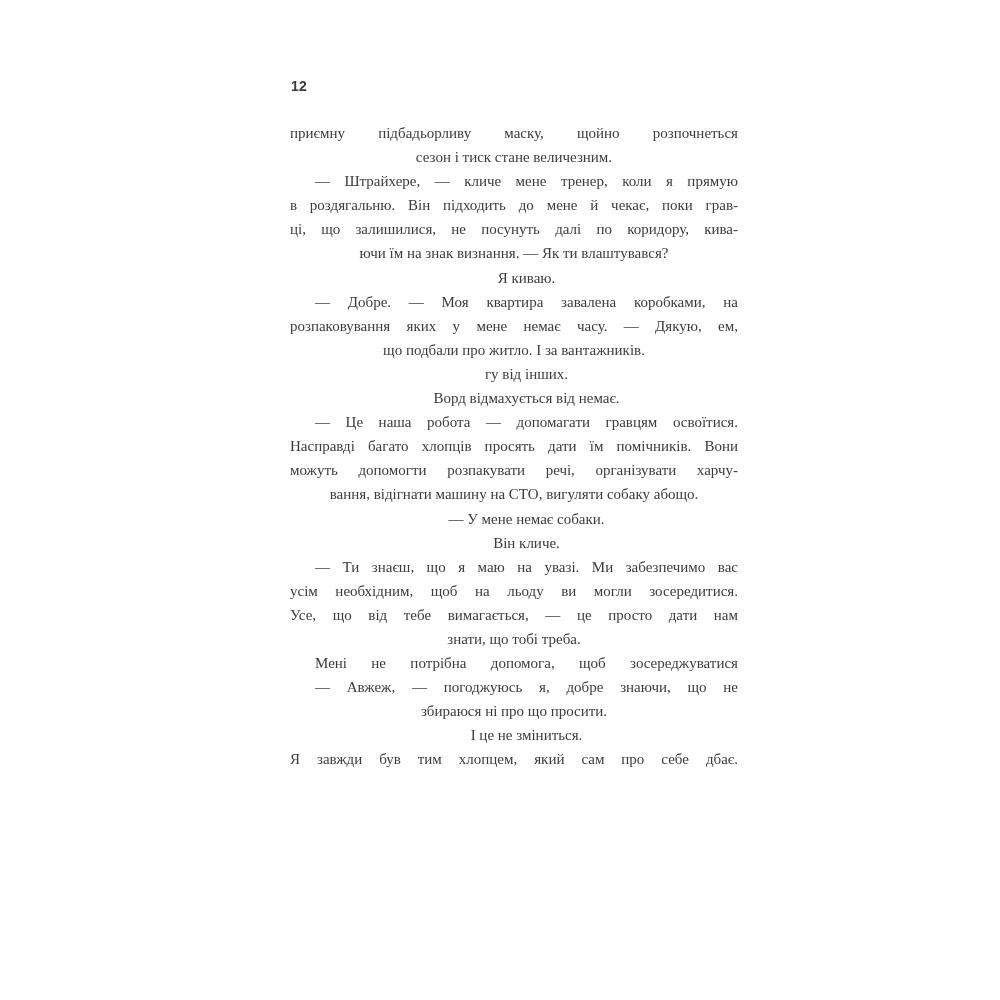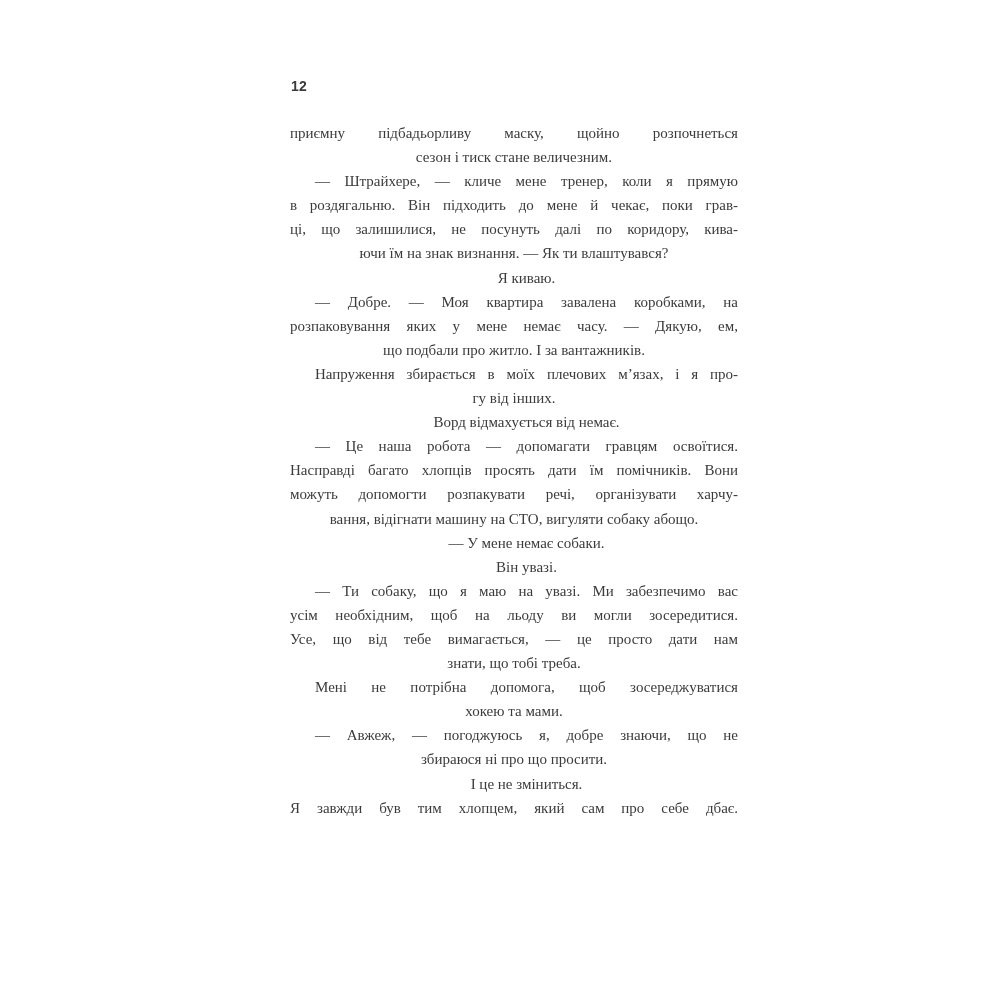--- a/index.html
+++ b/index.html
@@ -66,47 +66,45 @@
       </div>
       <div class="para indent">
         <div class="line">Я киваю.</div>
       </div>
       <div class="para indent">
         <div class="line just">— Добре. — Моя квартира завалена коробками, на</div>
         <div class="line just">розпаковування яких у мене немає часу. — Дякую, ем,</div>
         <div class="line">що подбали про житло. І за вантажників.</div>
       </div>
       <div class="para indent">
-        <div class="line just">Напруження збирається в моїх плечових м’язах, і я про-</div>
         <div class="line">гу від інших.</div>
       </div>
       <div class="para indent">
         <div class="line">Ворд відмахується від немає.</div>
       </div>
       <div class="para indent">
         <div class="line just">— Це наша робота — допомагати гравцям освоїтися.</div>
         <div class="line just">Насправді багато хлопців просять дати їм помічників. Вони</div>
         <div class="line just">можуть допомогти розпакувати речі, організувати харчу-</div>
         <div class="line">вання, відігнати машину на СТО, вигуляти собаку абощо.</div>
       </div>
       <div class="para indent">
         <div class="line">— У мене немає собаки.</div>
       </div>
       <div class="para indent">
-        <div class="line">Він увазі.</div>
+        <div class="line">Він кличе.</div>
       </div>
       <div class="para indent">
-        <div class="line just">— Ти собаку, що я маю на увазі. Ми забезпечимо вас</div>
+        <div class="line just">— Ти знаєш, що я маю на увазі. Ми забезпечимо вас</div>
         <div class="line just">усім необхідним, щоб на льоду ви могли зосередитися.</div>
         <div class="line just">Усе, що від тебе вимагається, — це просто дати нам</div>
         <div class="line">знати, що тобі треба.</div>
       </div>
       <div class="para indent">
         <div class="line just">Мені не потрібна допомога, щоб зосереджуватися</div>
-        <div class="line">хокею та мами.</div>
       </div>
       <div class="para indent">
         <div class="line just">— Авжеж, — погоджуюсь я, добре знаючи, що не</div>
         <div class="line">збираюся ні про що просити.</div>
       </div>
       <div class="para indent">
         <div class="line">І це не зміниться.</div>
         <div class="line just">Я завжди був тим хлопцем, який сам про себе дбає.</div>
       </div>
     </div>

